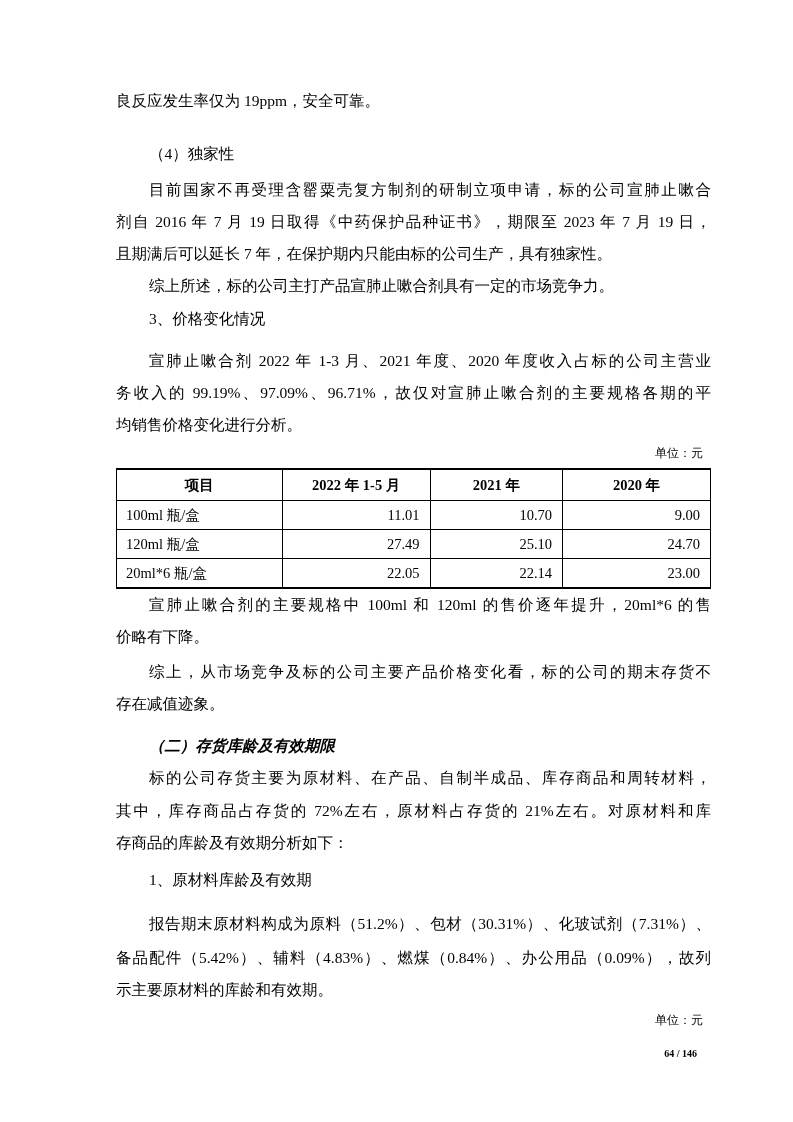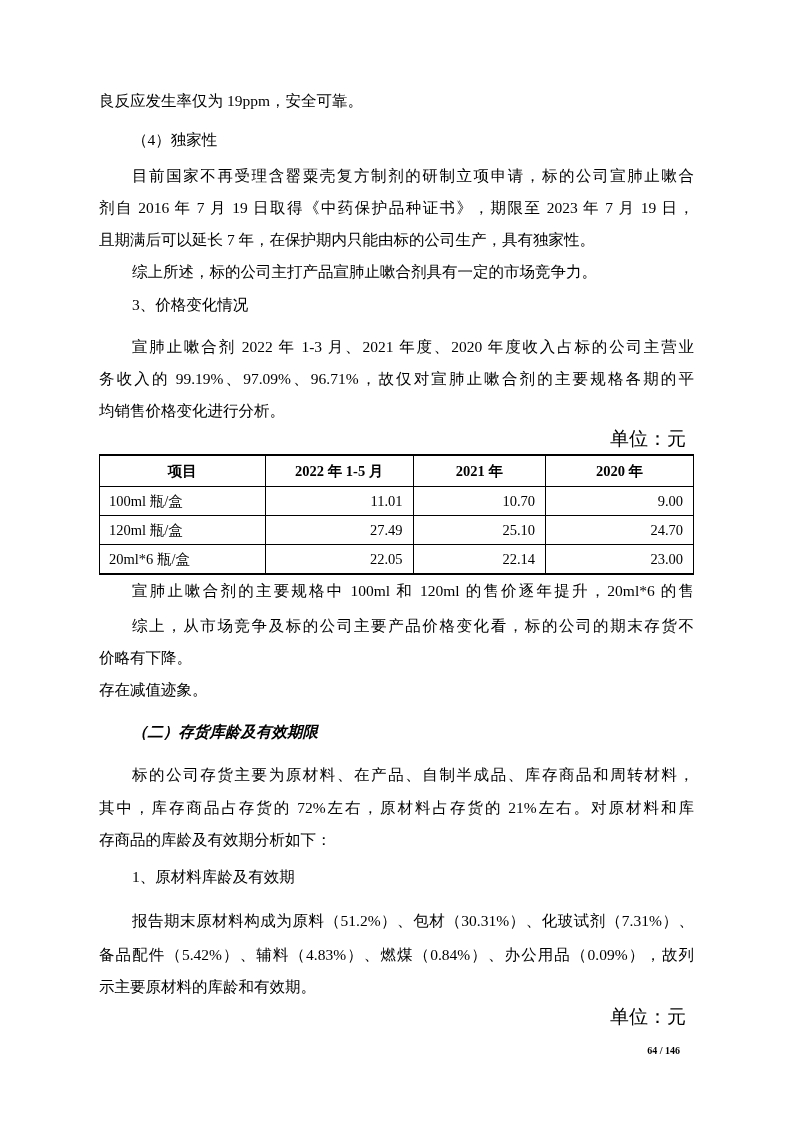--- a/index.html
+++ b/index.html
@@ -8,42 +8,42 @@
     width: 793px;
     height: 1122px;
     background: #ffffff;
     margin: 0 auto;
     overflow: hidden;
     font-family: "Liberation Serif", "DejaVu Serif", serif;
     color: #000000;
   }
   .content {
     position: absolute;
-    left: 99px;
+    left: 116px;
     top: 85px;
     width: 595px;
   }
   .line {
     font-size: 15.5px;
     height: 32px;
     line-height: 32px;
     text-align: left;
   }
   .indent { text-indent: 33px; }
   .justify { text-align: justify; text-align-last: justify; }
   .heading-bold {
     font-weight: bold;
     font-family: "Liberation Sans", "DejaVu Sans", sans-serif;
     font-size: 15.5px;
     font-style: italic;
   }
   .unit-line {
     height: 24px;
     line-height: 24px;
-    font-size: 19px;
+    font-size: 12px;
     text-align: right;
     padding-right: 8px;
   }
   table.price-table {
     width: 100%;
     border-collapse: collapse;
     margin-top: 3px;
     border-top: 2.5px solid #000;
     border-bottom: 2.5px solid #000;
     border-left: 1.5px solid #000;
@@ -74,21 +74,21 @@
   }
 </style>
 </head>
 <body>
 
 <div class="page">
   <div class="content">
 
     <div class="line">良反应发生率仅为 19ppm，安全可靠。</div>
 
-    <div class="line indent" style="margin-top:7px">（4）独家性</div>
+    <div class="line indent" style="margin-top:21px">（4）独家性</div>
 
     <div class="line indent justify" style="margin-top:4px">目前国家不再受理含罂粟壳复方制剂的研制立项申请，标的公司宣肺止嗽合</div>
     <div class="line justify">剂自 2016 年 7 月 19 日取得《中药保护品种证书》，期限至 2023 年 7 月 19 日，</div>
     <div class="line">且期满后可以延长 7 年，在保护期内只能由标的公司生产，具有独家性。</div>
 
     <div class="line indent">综上所述，标的公司主打产品宣肺止嗽合剂具有一定的市场竞争力。</div>
 
     <div class="line indent" style="margin-top:1px">3、价格变化情况</div>
 
     <div class="line indent justify" style="margin-top:10px">宣肺止嗽合剂 2022 年 1-3 月、2021 年度、2020 年度收入占标的公司主营业</div>
@@ -128,28 +128,28 @@
         <tr>
           <td class="cell-item">20ml*6 瓶/盒</td>
           <td class="cell-num">22.05</td>
           <td class="cell-num">22.14</td>
           <td class="cell-num">23.00</td>
         </tr>
       </tbody>
     </table>
 
     <div class="line indent justify">宣肺止嗽合剂的主要规格中 100ml 和 120ml 的售价逐年提升，20ml*6 的售</div>
+    <div class="line">价略有下降。</div>
+
     <div class="line indent justify" style="margin-top:3px">综上，从市场竞争及标的公司主要产品价格变化看，标的公司的期末存货不</div>
-
-    <div class="line">价略有下降。</div>
     <div class="line">存在减值迹象。</div>
 
     <div class="line indent heading-bold" style="margin-top:10px">（二）存货库龄及有效期限</div>
 
-    <div class="line indent justify" style="margin-top:11px">标的公司存货主要为原材料、在产品、自制半成品、库存商品和周转材料，</div>
+    <div class="line indent justify" style="">标的公司存货主要为原材料、在产品、自制半成品、库存商品和周转材料，</div>
     <div class="line justify" style="margin-top:1px">其中，库存商品占存货的 72%左右，原材料占存货的 21%左右。对原材料和库</div>
     <div class="line">存商品的库龄及有效期分析如下：</div>
 
     <div class="line indent" style="margin-top:5px">1、原材料库龄及有效期</div>
 
     <div class="line indent justify" style="margin-top:12px">报告期末原材料构成为原料（51.2%）、包材（30.31%）、化玻试剂（7.31%）、</div>
     <div class="line justify" style="margin-top:2px">备品配件（5.42%）、辅料（4.83%）、燃煤（0.84%）、办公用品（0.09%），故列</div>
     <div class="line">示主要原材料的库龄和有效期。</div>
 
     <div class="unit-line" style="margin-top:2px">单位：元</div>

